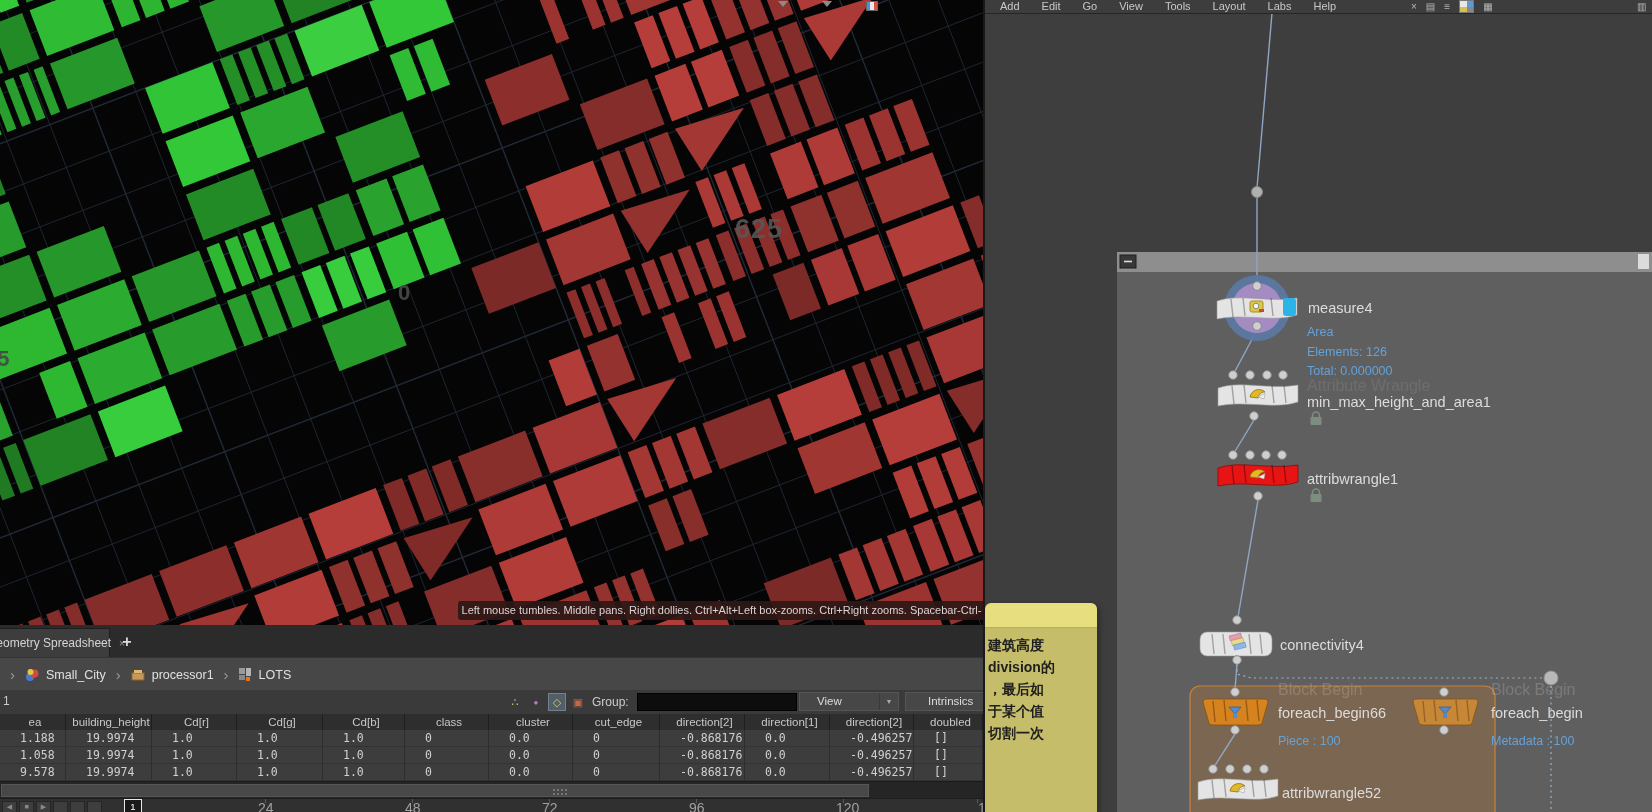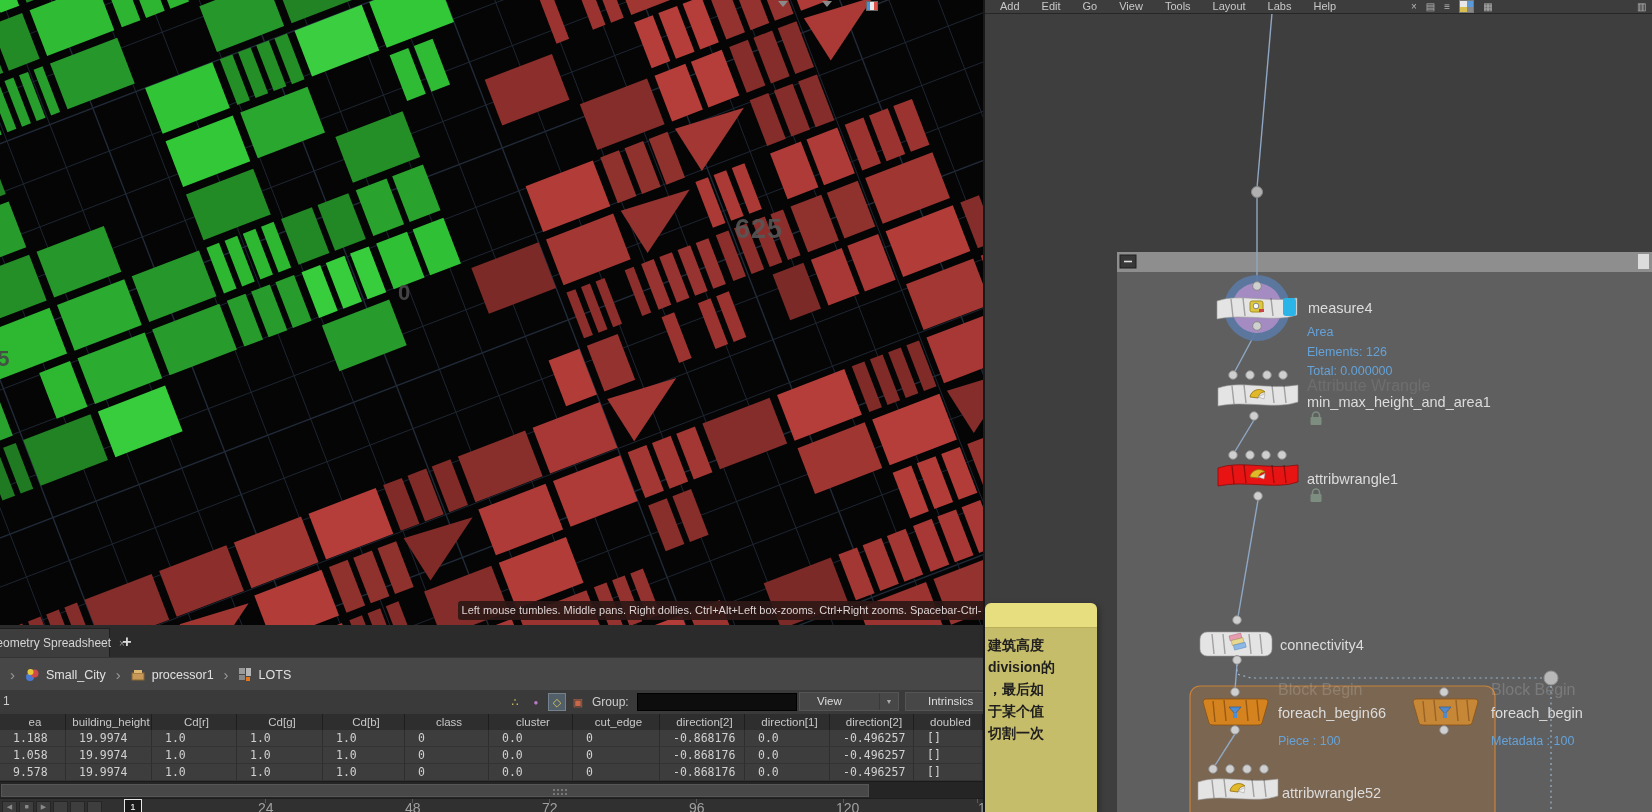--- a/index.html
+++ b/index.html
@@ -33,21 +33,21 @@
   #tb-groupfield{position:absolute;left:637px;top:3px;width:158px;height:16px;background:#0d0d0d;border:1px solid #000;}
   .tb-dd{position:absolute;top:2px;height:19px;background:#474747;border:1px solid #555;box-sizing:border-box;color:#ddd;font-size:11.5px;line-height:17px;}
   #tb-view{left:799px;width:100px;padding-left:17px;}
   #tb-view .arrow{position:absolute;right:0;top:0;width:18px;height:100%;border-left:1px solid #3a3a3a;color:#aaa;font-size:7px;text-align:center;line-height:17px;}
   #tb-intrinsics{left:905px;width:82px;padding-left:22px;}
   .ss-grid{display:grid;grid-template-columns:66px 86px 85px 86px 82px 84px 84px 87px 85px 85px 84px 69px;}
   #ss-header{left:0;top:714px;width:983px;height:16px;background:#2e2e2e;text-align:center;}
   #ss-header span{border-right:1px solid #1e1e1e;color:#c8c8c8;font-size:11.5px;line-height:16px;padding-left:5px;overflow:hidden;white-space:nowrap;}
   .ss-row{width:983px;height:17px;background:#3d3d3d;}
   .ss-row span{border-right:1px solid #2e2e2e;border-bottom:1px solid #333;color:#d0d0d0;
-    font-family:"DejaVu Sans Mono",monospace;font-size:11.5px;line-height:16px;padding-left:13px;overflow:hidden;white-space:nowrap;}
+    font-family:"DejaVu Sans Mono",monospace;font-size:11.5px;line-height:16px;padding-left:20px;overflow:hidden;white-space:nowrap;}
   #ss-hscroll{left:0;top:781px;width:983px;height:17px;background:#252525;border-top:1px solid #1a1a1a;}
   #ss-thumb{position:absolute;left:1px;top:2px;width:868px;height:13px;background:#484848;border:1px solid #565656;box-sizing:border-box;}
   #ss-grip{position:absolute;left:550px;top:3px;width:16px;height:8px;
     background-image:radial-gradient(#777 1px,transparent 1.2px);background-size:4px 4px;}
   #timeline{left:0;top:798px;width:983px;height:14px;background:#303030;border-top:1px solid #1e1e1e;overflow:hidden;}
   .tl-btn{position:absolute;top:2px;width:15px;height:12px;background:#3e3e3e;border:1px solid #262626;box-sizing:border-box;color:#8a8a8a;font-size:7px;text-align:center;line-height:10px;}
   .tl-tick{position:absolute;top:1px;color:#a0a0a0;font-size:14px;}
   .tl-tickline{position:absolute;top:0;width:1px;height:4px;background:#5a5a5a;}
   #tl-frame{position:absolute;left:124px;top:0;width:16px;height:13px;background:#1a1a1a;border:1px solid #e8e8e8;
     color:#fff;font-size:9.5px;text-align:center;line-height:13px;}

